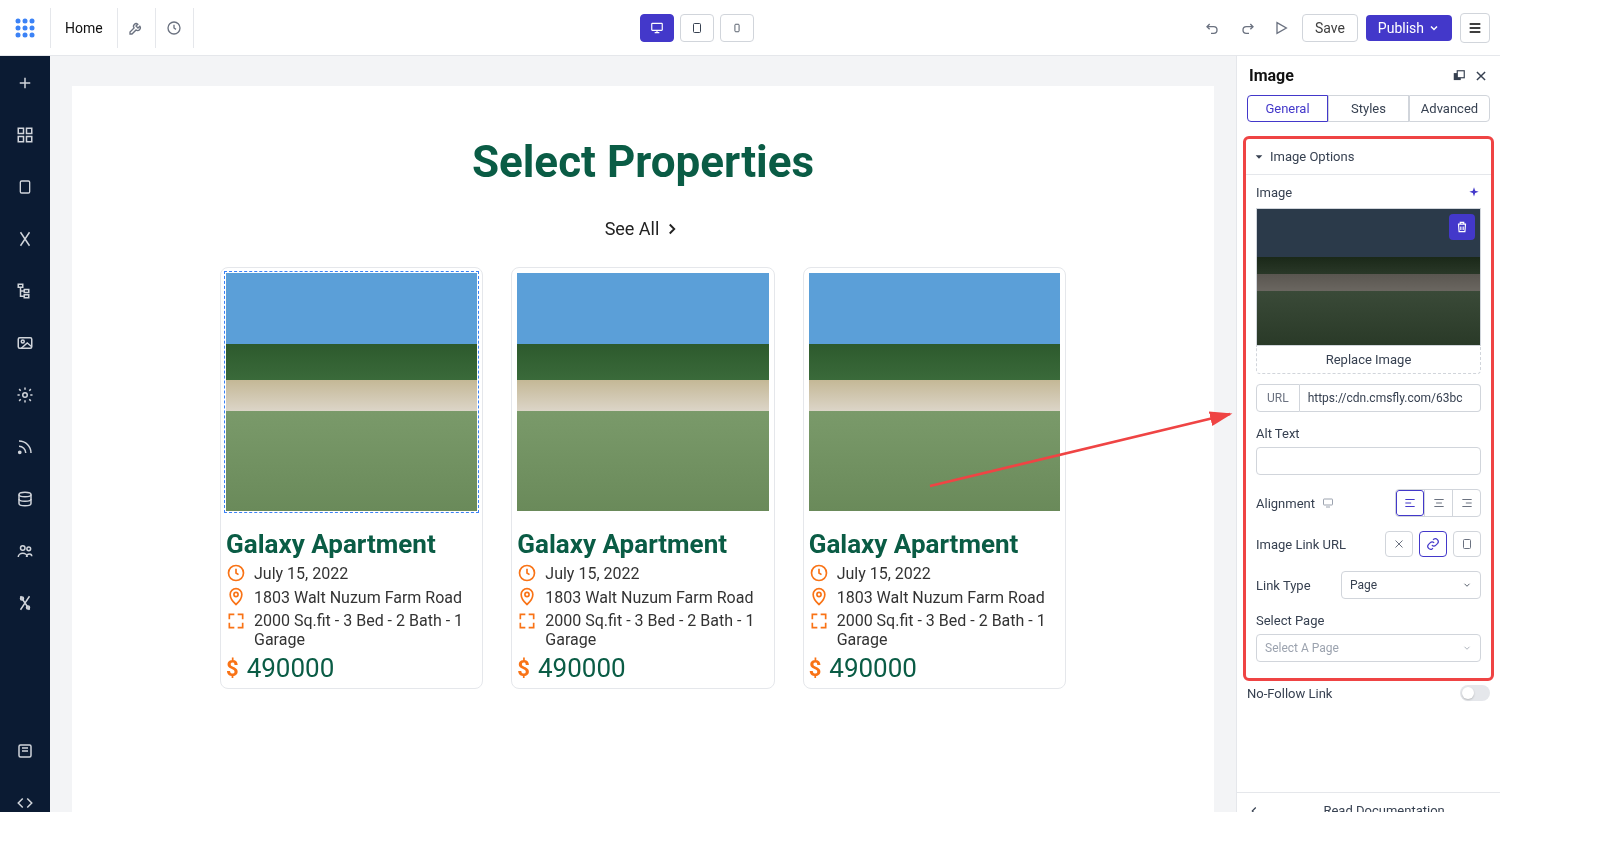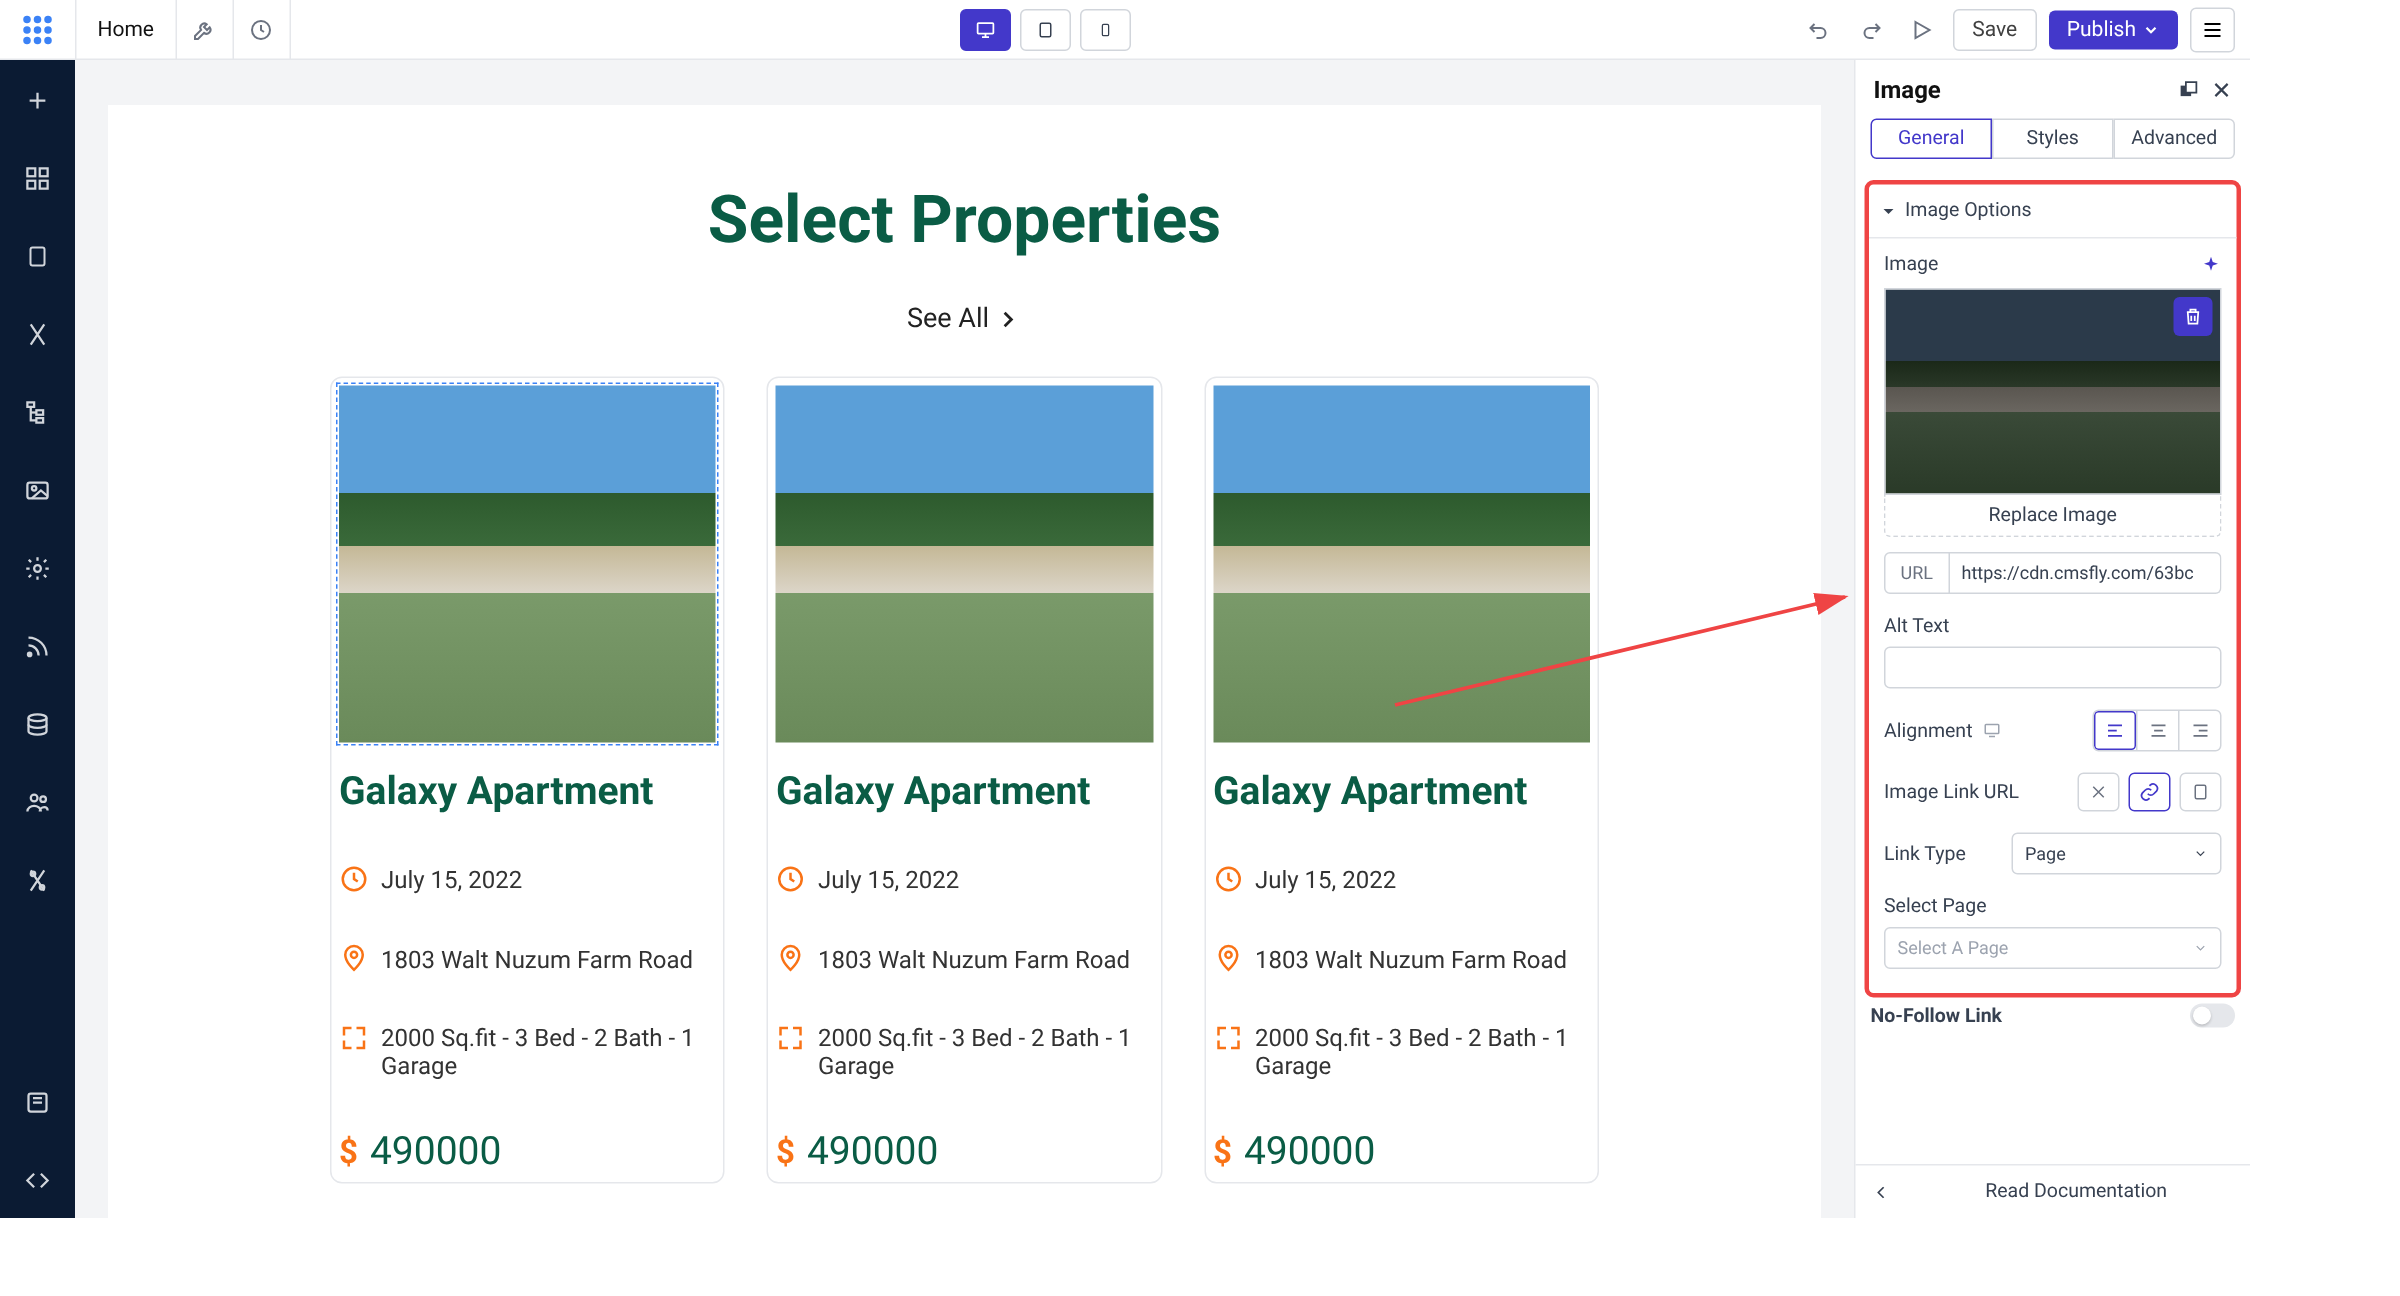--- a/index.html
+++ b/index.html
@@ -1,18 +1,18 @@
 <!DOCTYPE html>
 <html><head>
 <meta charset="utf-8">
 <style>
 * { box-sizing: border-box; margin: 0; padding: 0; font-family: -apple-system, BlinkMacSystemFont, "Segoe UI", Roboto, sans-serif; }
 body { background: #fff; overflow: hidden; width: 1500px; height: 812px; }
 
-.topbar { height: 40px; display: flex; align-items: center; border-bottom: 1px solid #e5e7eb; background: #fff; }
+.topbar { height: 56px; display: flex; align-items: center; border-bottom: 1px solid #e5e7eb; background: #fff; }
 .topbar .logo { width: 50px; height: 40px; display: flex; align-items: center; justify-content: center; }
 .topbar .home-tab { padding: 0 14px; height: 40px; display: flex; align-items: center; border-right: 1px solid #e5e7eb; font-size: 14px; color: #111; border-left: 1px solid #e5e7eb;}
 .topbar .icon-btn { width: 38px; height: 40px; display: flex; align-items: center; justify-content: center; border-right: 1px solid #e5e7eb; color: #6b7280; cursor: pointer; }
 .topbar .center { flex: 1; display: flex; justify-content: center; gap: 6px; }
 .device-btn { width: 34px; height: 28px; border: 1px solid #d1d5db; border-radius: 4px; display:flex;align-items:center;justify-content:center; cursor:pointer; color:#374151;}
 .device-btn.active { background:#4338ca; border-color:#4338ca; color:#fff;}
 .topbar .right { display:flex; align-items:center; gap:8px; padding-right:10px; }
 .right-icon { width:26px; height:26px; display:flex;align-items:center;justify-content:center; color:#6b7280; cursor:pointer;}
 .btn { padding: 5px 12px; border-radius:4px; font-size:14px; cursor:pointer;}
 .btn-save { border:1px solid #d1d5db; background:#fff; color:#404040;}
@@ -26,21 +26,21 @@
 
 .canvas { flex:1; background:#f3f4f6; overflow:hidden; position:relative;}
 .page { margin: 30px 22px 0 22px; background:#fff; height: calc(100% - 30px); padding-top: 50px; }
 .page h1 { font-size: 44px; font-weight: 700; color:#0a5c45; text-align:center; }
 .seeall { text-align:center; margin-top: 30px; font-size: 18px; color:#222; display:flex;align-items:center;justify-content:center;gap:4px;}
 .cards { display:flex; gap: 28px; padding: 28px 148px 0 148px; }
 .card { width: 366px; border:1px solid #e5e7eb; border-radius:8px; padding: 5px; }
 .card-img { width:100%; height: 238px; background: linear-gradient(to bottom, #5b9fd8 0%, #5b9fd8 30%, #2d5a2d 30%, #3a6a3a 45%, #c4b896 45%, #dcd5c8 58%, #7a9a6a 58%, #6a8a5a 100%); position:relative;}
 .card-img.selected { outline: 1px dashed #3b82f6; outline-offset: 1px;}
 .card h3 { color:#0a5c45; font-size: 26px; font-weight:700; margin-top:18px; }
-.card-row { display:flex; align-items:center; gap:8px; margin-top: 33px; font-size:16px; color:#333;}
+.card-row { display:flex; align-items:center; gap:8px; margin-top: 4px; font-size:16px; color:#333;}
 .card-row-ml { align-items:flex-start; }
 .card-row .ic { color:#f97316; flex-shrink:0;}
 .price { color:#0a5c45; font-size:26px; font-weight:400;}
 .dollar { color:#f97316; font-size:22px; font-weight:700;}
 
 .rightpanel { width:264px; background:#fff; border-left:1px solid #e5e7eb; display:flex; flex-direction:column; }
 .rp-header { padding: 10px 12px; display:flex; align-items:center; justify-content:space-between; }
 .rp-header .title { font-size:16px; font-weight:700; color:#111; }
 .rp-header .hdr-icons { display:flex; gap:8px; align-items:center; color:#374151;}
 .rp-tabs { display:flex; padding: 0 10px 10px 10px; gap:0; }
@@ -496,21 +496,21 @@
               <span>Select Page</span>
             </div>
           <div class="select ghost" style="margin-top:6px;">
             <span>Select A Page</span>
             <svg width="10" height="10" viewBox="0 0 24 24" fill="none" stroke="currentColor" stroke-width="2">
                 <path d="M6 9l6 6 6-6"></path>
               </svg>
           </div>
         </div>
       </div>
-      <div class="field" style="padding-top:0;font-weight:bold;">
+      <div class="field" style="padding-top:0;">
         <div class="label-row">
           <span>No-Follow Link</span>
           <div style="width:30px;height:16px;background:#e5e7eb;border-radius:8px;position:relative;">
               <div style="width:12px;height:12px;background:#fff;border-radius:6px;position:absolute;top:2px;left:2px;box-shadow:0 1px 2px rgba(0,0,0,.2);"></div>
             </div>
         </div>
       </div>
     </div>
     <div class="rp-footer">
       <span style="margin-right:auto;">

